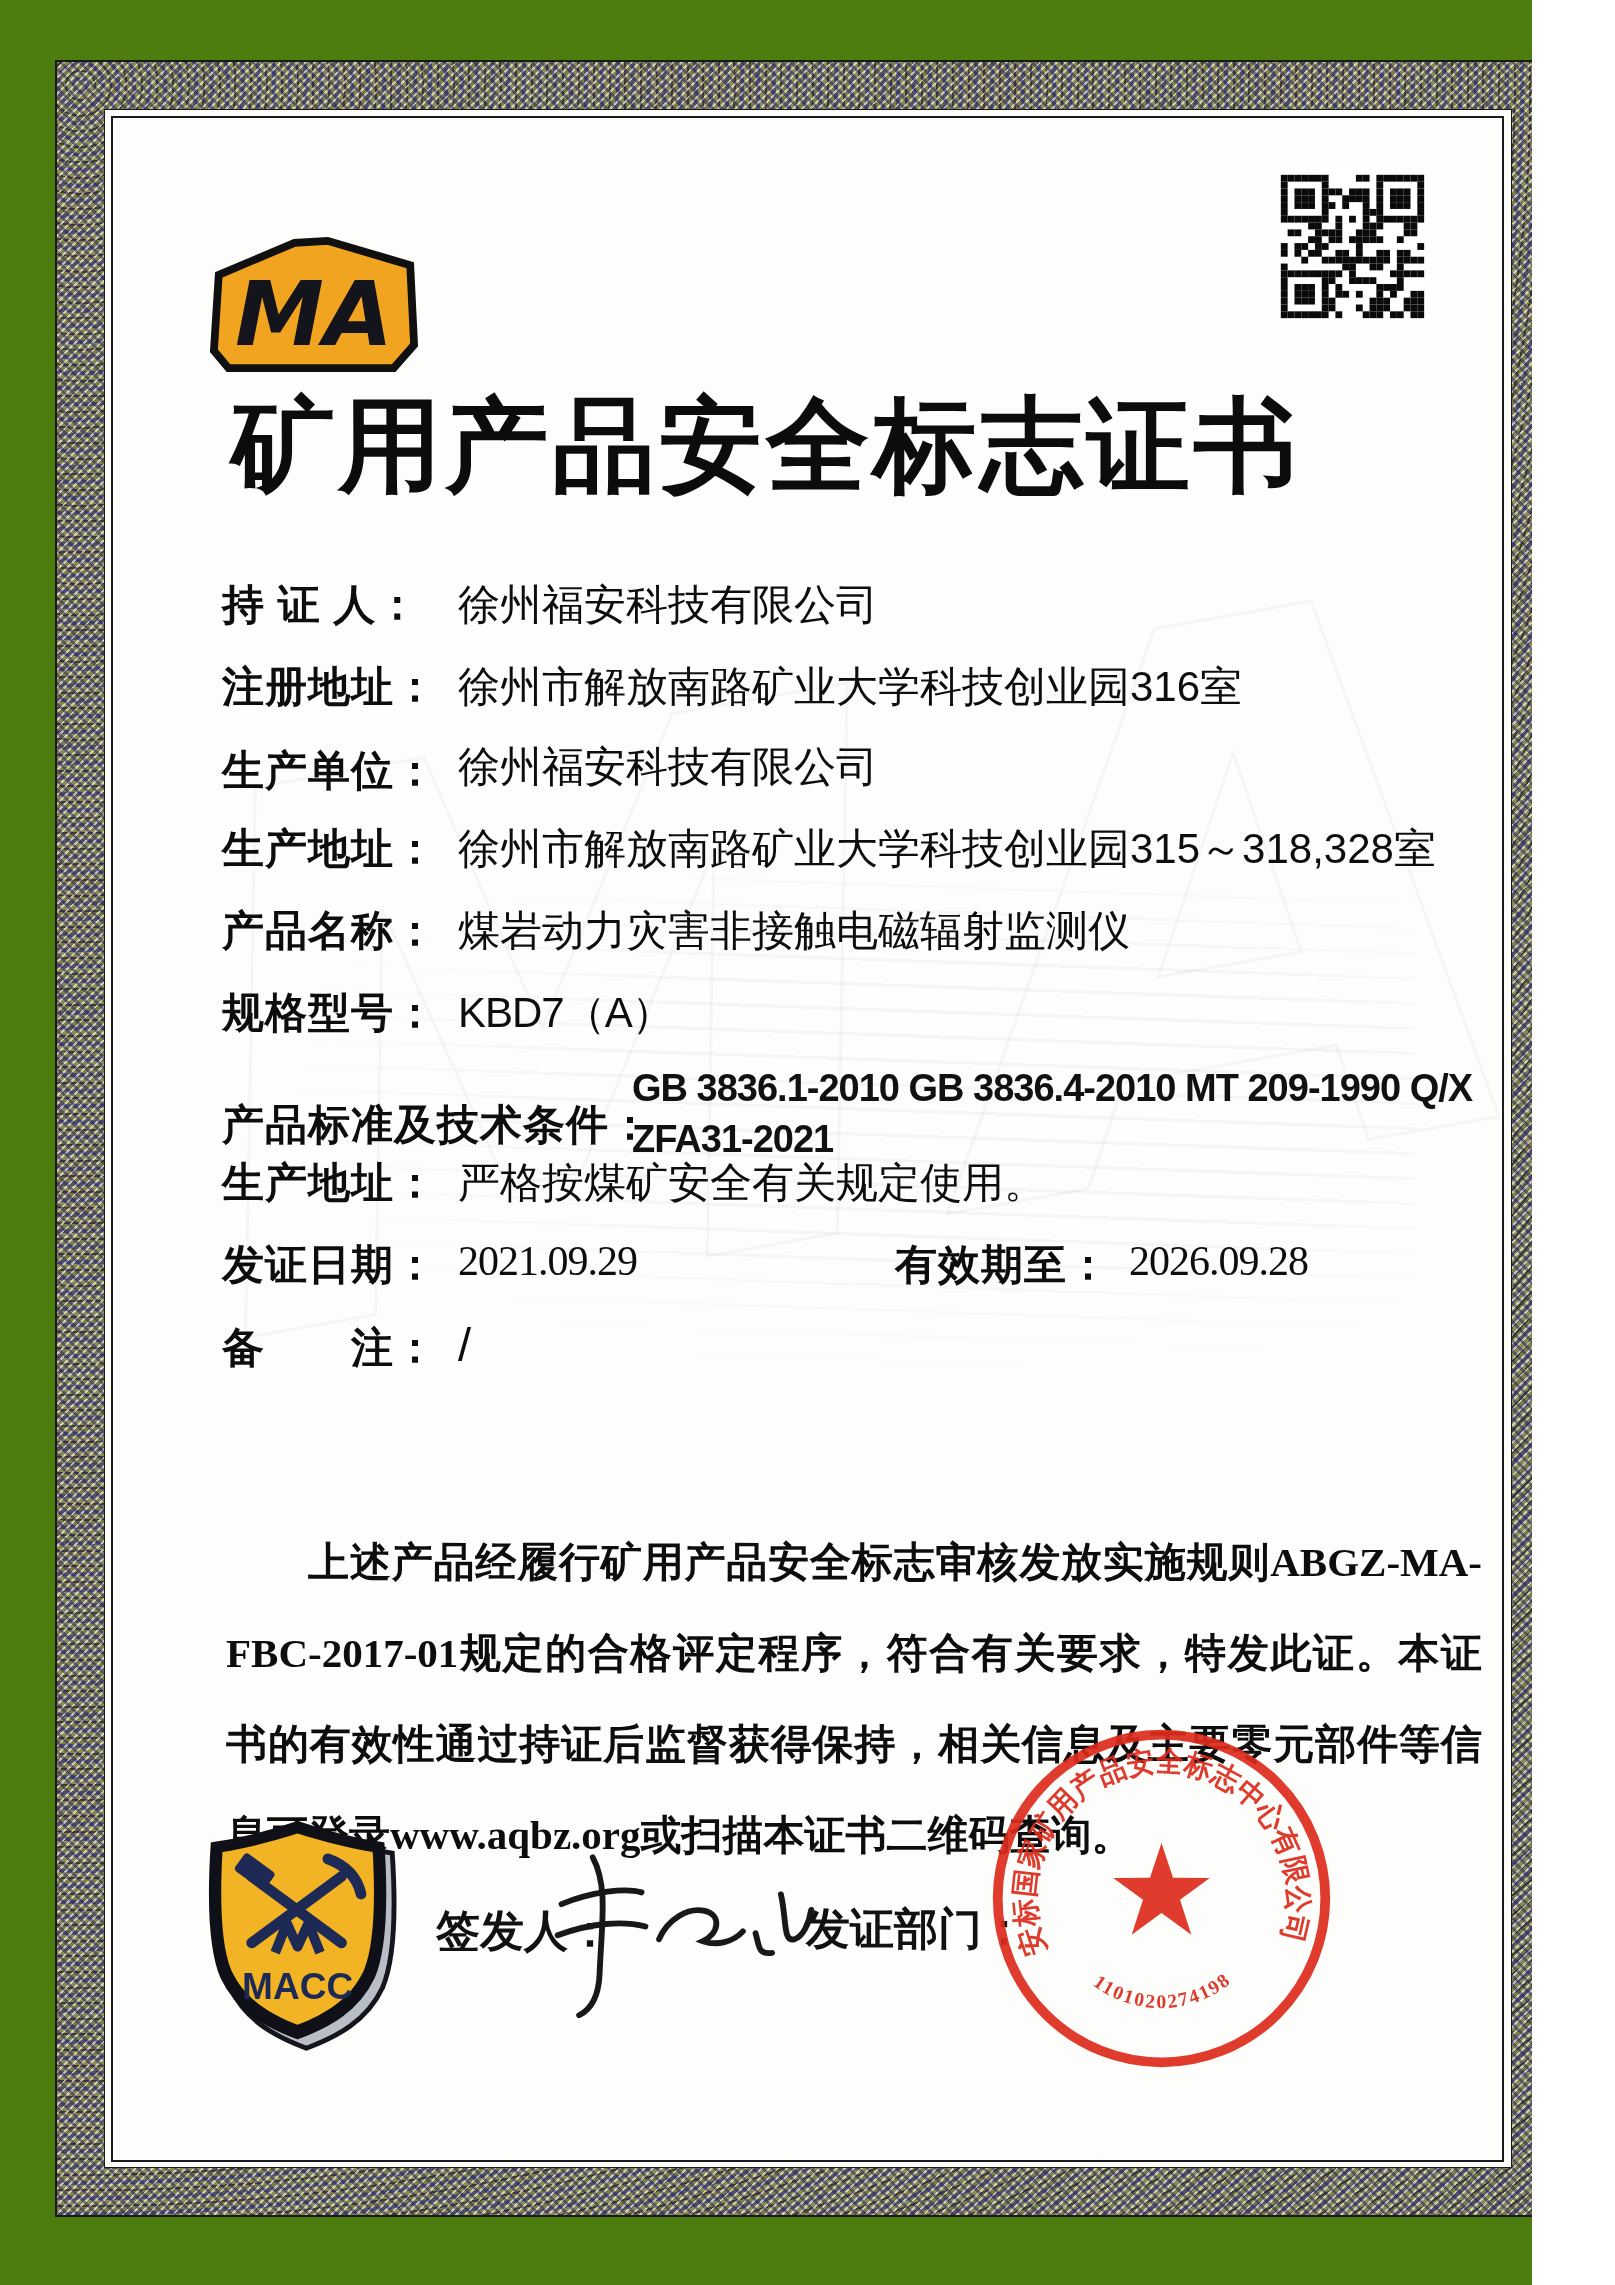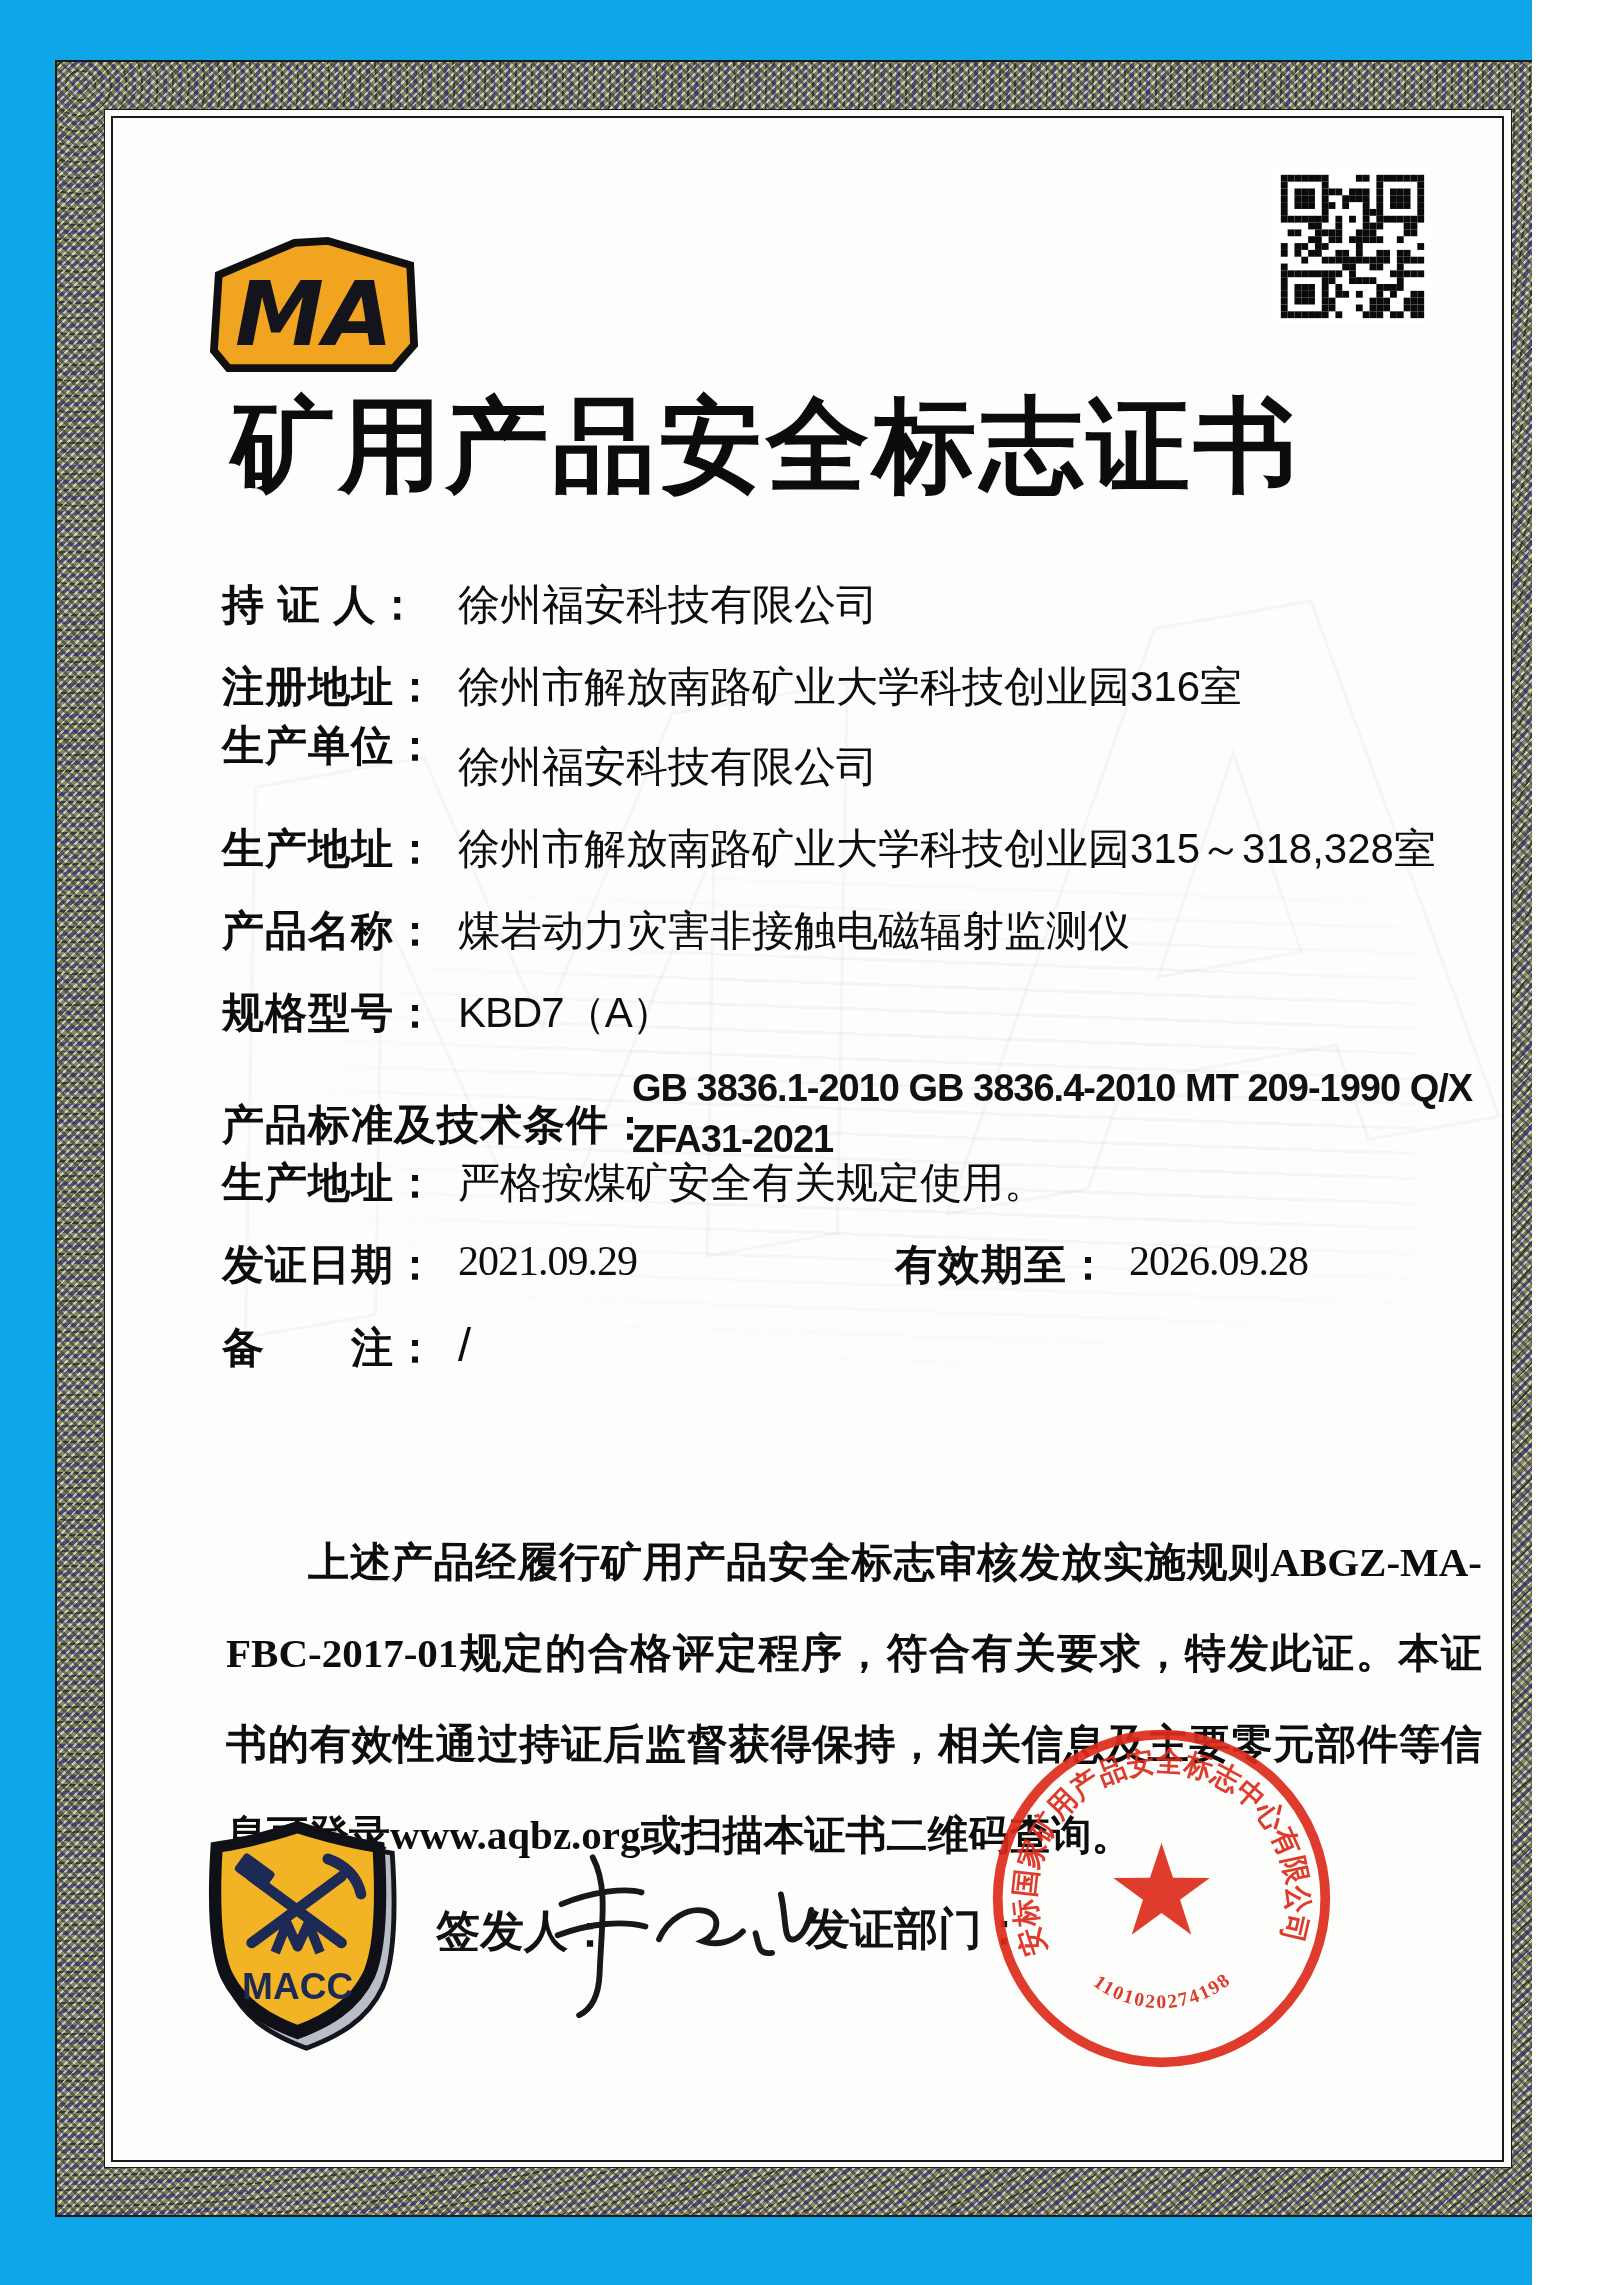--- a/index.html
+++ b/index.html
@@ -1,16 +1,16 @@
 <!DOCTYPE html>
 <html><head>
 <meta charset="utf-8">
 <style>
   html,body{margin:0;padding:0;background:#ffffff;}
-  .page{position:relative;width:1532px;height:2286px;background:#0ea5e9;overflow:hidden;
+  .page{position:relative;width:1532px;height:2286px;background:#4d7c0f;overflow:hidden;
         font-family:"Liberation Sans",sans-serif;color:#111;}
   
   .frame{position:absolute;left:55px;top:60px;width:1506px;height:2157px;box-sizing:border-box;
          border:2px solid #1b1b14;
          background:
            repeating-linear-gradient(45deg, rgba(36,36,96,.50) 0 2.9px, rgba(0,0,0,0) 2.9px 6.8px),
            repeating-linear-gradient(-45deg, rgba(250,248,225,.65) 0 2px, rgba(0,0,0,0) 2px 5.9px),
            repeating-radial-gradient(circle at 23.4px 23.4px, #7d7d4a 0 4.9px, #50506a 4.9px 8.8px, #8a8a55 8.8px 13.7px, #3c3c30 13.7px 15.6px);}
   .frame-inner{position:absolute;left:47px;top:47px;right:47px;bottom:47px;background:#fdfdfb;
                border:1px solid #1b1b14;}
@@ -310,21 +310,21 @@
   <div class="title">矿用产品安全标志证书</div>
 
   <div class="row" style="top:577px">
     <span class="lbl">持 证 人：</span></div>
   <div class="val" style="left:458px;top:577px">徐州福安科技有限公司</div>
 
   <div class="row" style="top:659px">
     <span class="lbl">注册地址：</span></div>
   <div class="val" style="left:458px;top:659px">徐州市解放南路矿业大学科技创业园316室</div>
 
-  <div class="row" style="top:718px">
+  <div class="row" style="top:743px">
     <span class="lbl">生产单位：</span></div>
   <div class="val" style="left:458px;top:739px">徐州福安科技有限公司</div>
 
   <div class="row" style="top:821px">
     <span class="lbl">生产地址：</span></div>
   <div class="val" style="left:458px;top:821px">徐州市解放南路矿业大学科技创业园315～318,328室</div>
 
   <div class="row" style="top:903px">
     <span class="lbl">产品名称：</span></div>
   <div class="val" style="left:458px;top:903px">煤岩动力灾害非接触电磁辐射监测仪</div>

